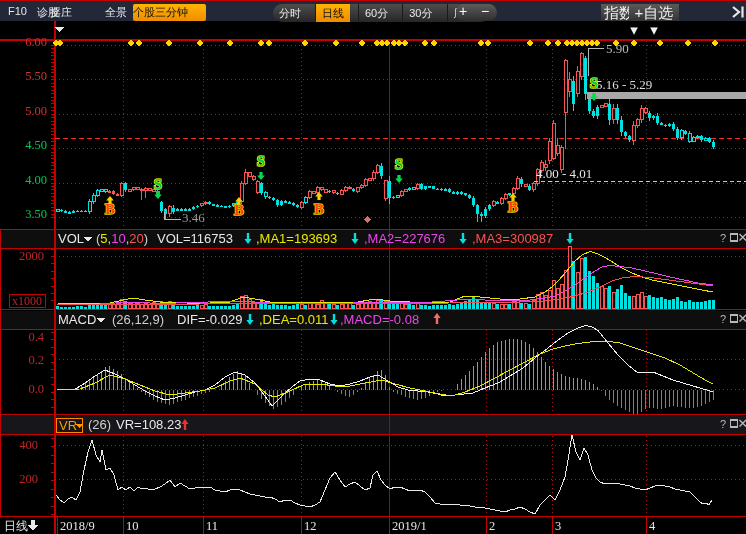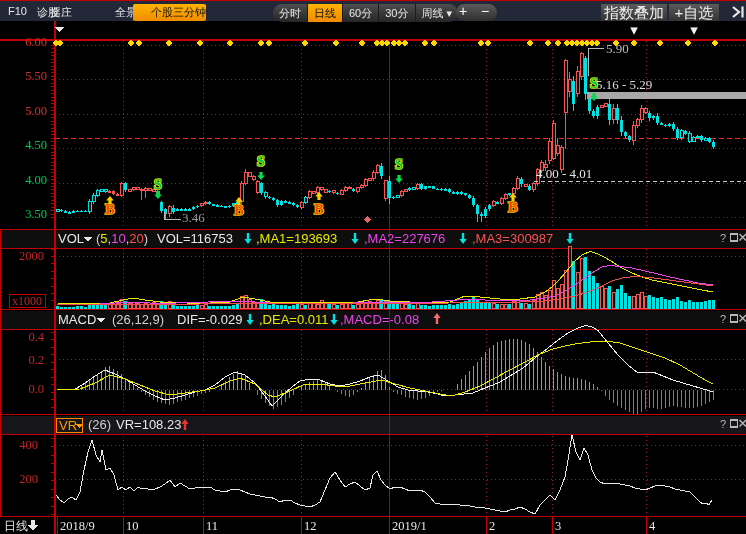--- a/index.html
+++ b/index.html
@@ -2,52 +2,52 @@
 <html><head><meta charset="utf-8"><style>
 * { margin:0; padding:0; box-sizing:border-box; }
 html,body { width:746px; height:534px; background:#000; overflow:hidden;
   font-family:"Liberation Sans", sans-serif; }
 #wrap { position:relative; width:686px; height:534px; background:#000; }
 #topbar { position:absolute; left:0; top:0; width:746px; height:21px;
   background:#232838; border-top:1px solid #c40000; }
 .titem { position:absolute; top:4px; color:#e8e8e8; font-size:11px; }
 #btn3m { position:absolute; left:133px; top:3px; width:73px; height:17px;
   background:linear-gradient(#ffb400,#f08c00); color:#111; font-size:11px;
-  text-align:right; line-height:17px; border-radius:2px; }
+  text-align:left; line-height:17px; border-radius:2px; }
 #seg { position:absolute; left:273px; top:3px; height:18px; display:flex;
-  background:linear-gradient(#4d4d4d,#262626); border-radius:9px; overflow:hidden; }
+  background:linear-gradient(#4d4d4d,#262626); border-radius:9px; overflow:hidden;gap:8px; }
 .seg { color:#e8e8e8; font-size:11px; line-height:18px; padding:0 6px; border-left:1px solid #191921; }
 .seg:first-child { border-left:none; }
 .segact { background:linear-gradient(#ffb400,#ef8a00); color:#111; }
 #pm { position:absolute; left:456px; top:3px; width:41px; height:17px;
   background:linear-gradient(#5c5c5c,#2e2e2e); border-radius:9px; color:#fff;
   font-size:14px; text-align:center; line-height:15px; letter-spacing:5px; }
 .gbtn { position:absolute; top:3px; height:17px; background:linear-gradient(#5a5a5a,#333);
   color:#f0f0f0; font-size:15px; line-height:17px; text-align:center; border-radius:0; }
 svg { position:absolute; left:0; top:0; }
 </style></head>
 <body>
 <div id="wrap">
 <div id="topbar">
  <span class="titem" style="left:8px">F10</span>
  <span class="titem" style="left:37px">诊股</span>
  <span class="titem" style="left:50px">摇庄</span>
- <span class="titem" style="left:115px">全景</span>
+ <span class="titem" style="left:105px">全景</span>
  <div id="btn3m">个股三分钟</div>
  <div id="seg">
    <span class="seg">分时</span>
         <span class="seg segact">日线</span>
         <span class="seg">60分</span>
         <span class="seg">30分</span>
         <span class="seg">周线 ▾</span>
  </div>
  <div id="pm">+ −</div>
  <span class="titem" style="left:602px">画线</span>
  <div class="gbtn" style="left:601px;width:66px">指数叠加 ▾</div>
- <div class="gbtn" style="left:669px;width:50px">+自选 ▾</div>
+ <div class="gbtn" style="left:629px;width:50px">+自选 ▾</div>
  <svg style="position:absolute;left:732px;top:5px" width="13" height="12" viewBox="0 0 13 12">
         <path d="M1 1 L7 6 L1 11" fill="none" stroke="#e8e8e8" stroke-width="2.2"></path>
         <line x1="10.5" y1="0.5" x2="10.5" y2="11.5" stroke="#e8e8e8" stroke-width="2.2"></line>
       </svg>
 </div>
 <svg width="746" height="534" viewBox="0 0 746 534" shape-rendering="crispEdges">
 <rect x="0" y="230" width="746" height="17.5" fill="#0e0e0e"></rect>
 <rect x="0" y="310.5" width="746" height="18" fill="#0e0e0e"></rect>
 <rect x="0" y="415.5" width="746" height="19" fill="#17171b"></rect>
 <line x1="0" y1="40" x2="746" y2="40" stroke="#c40000" stroke-width="1.6"></line>

